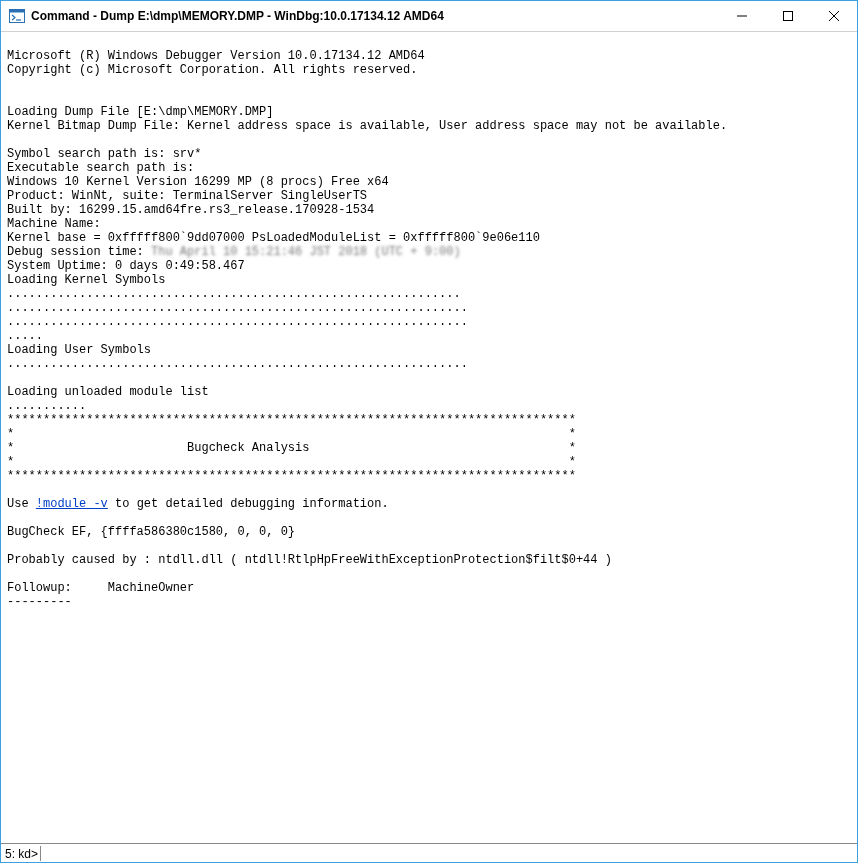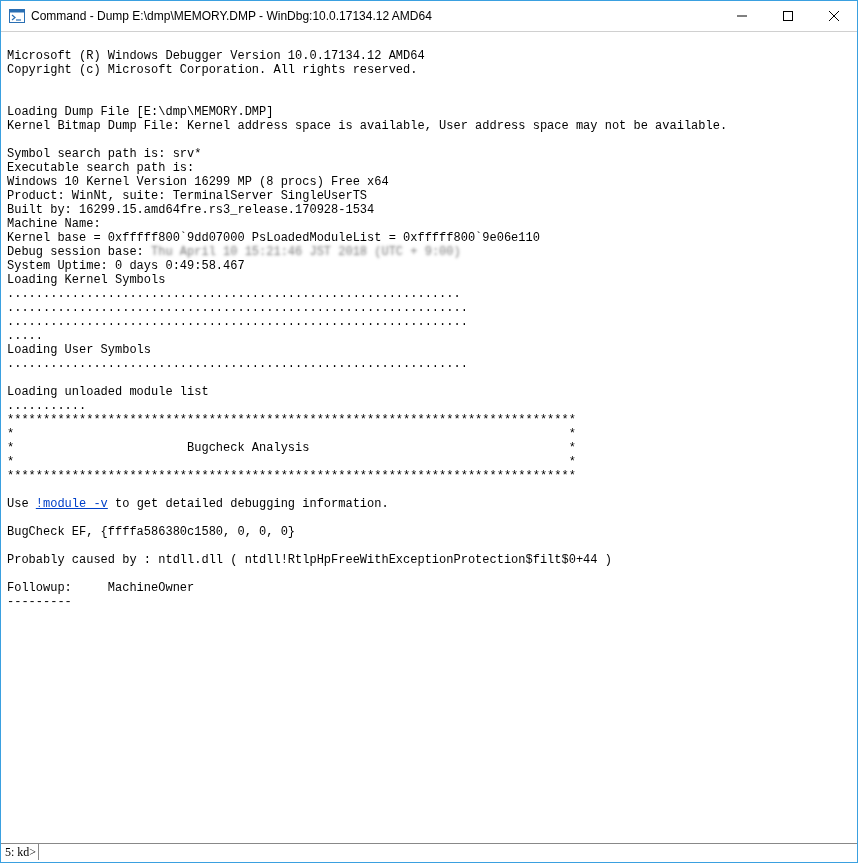--- a/index.html
+++ b/index.html
@@ -21,20 +21,21 @@
     background: #fff;
   }
   
   .titlebar {
     height: 30px;
     background: #fff;
     display: flex;
     align-items: center;
     border-bottom: 1px solid #d0d0d0;
     flex: 0 0 auto;
+    font-weight: bold;
   }
   .titlebar .app-icon {
     width: 16px;
     height: 16px;
     margin: 0 6px 0 8px;
     flex: 0 0 auto;
   }
   .titlebar .title-text {
     flex: 1 1 auto;
     font-size: 12px;
@@ -80,24 +81,24 @@
     cursor: pointer;
   }
   .blur {
     color: transparent;
     text-shadow: 0 0 3px rgba(0,0,0,0.55);
   }
   
   .prompt-bar {
     flex: 0 0 auto;
     display: flex;
-    align-items: flex-start;
+    align-items: center;
     border-top: 1px solid #888;
     height: 18px;
-    font-family: Liberation Serif, serif;
+    font-family: Liberation Sans, sans-serif;
     font-size: 12px;
     background: #fff;
   }
   .prompt-label {
     padding: 1px 2px 0 4px;
     border-right: 1px solid #888;
     white-space: nowrap;
     display: flex;
     align-items: center;
   }
@@ -155,21 +156,21 @@
 Loading Dump File [E:\dmp\MEMORY.DMP]
 Kernel Bitmap Dump File: Kernel address space is available, User address space may not be available.
 
 Symbol search path is: srv*
 Executable search path is: 
 Windows 10 Kernel Version 16299 MP (8 procs) Free x64
 Product: WinNt, suite: TerminalServer SingleUserTS
 Built by: 16299.15.amd64fre.rs3_release.170928-1534
 Machine Name:
 Kernel base = 0xfffff800`9dd07000 PsLoadedModuleList = 0xfffff800`9e06e110</span>
-<span>Debug session base: </span><span class="blur">Thu April 10 15:21:46 JST 2018 (UTC + 9:00)</span>
+<span>Debug session time: </span><span class="blur">Thu April 10 15:21:46 JST 2018 (UTC + 9:00)</span>
 <span>System Uptime: 0 days 0:49:58.467
 Loading Kernel Symbols
 ...............................................................
 ................................................................
 ................................................................
 .....
 Loading User Symbols
 ................................................................
 
 Loading unloaded module list

